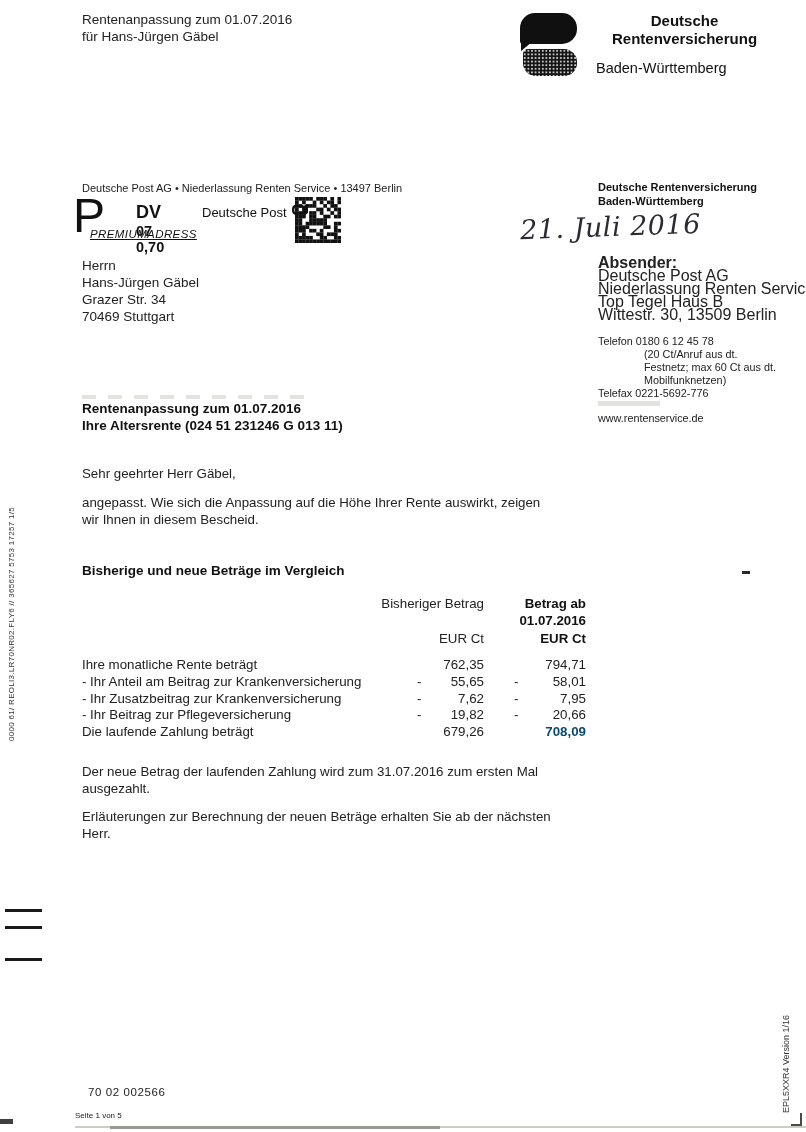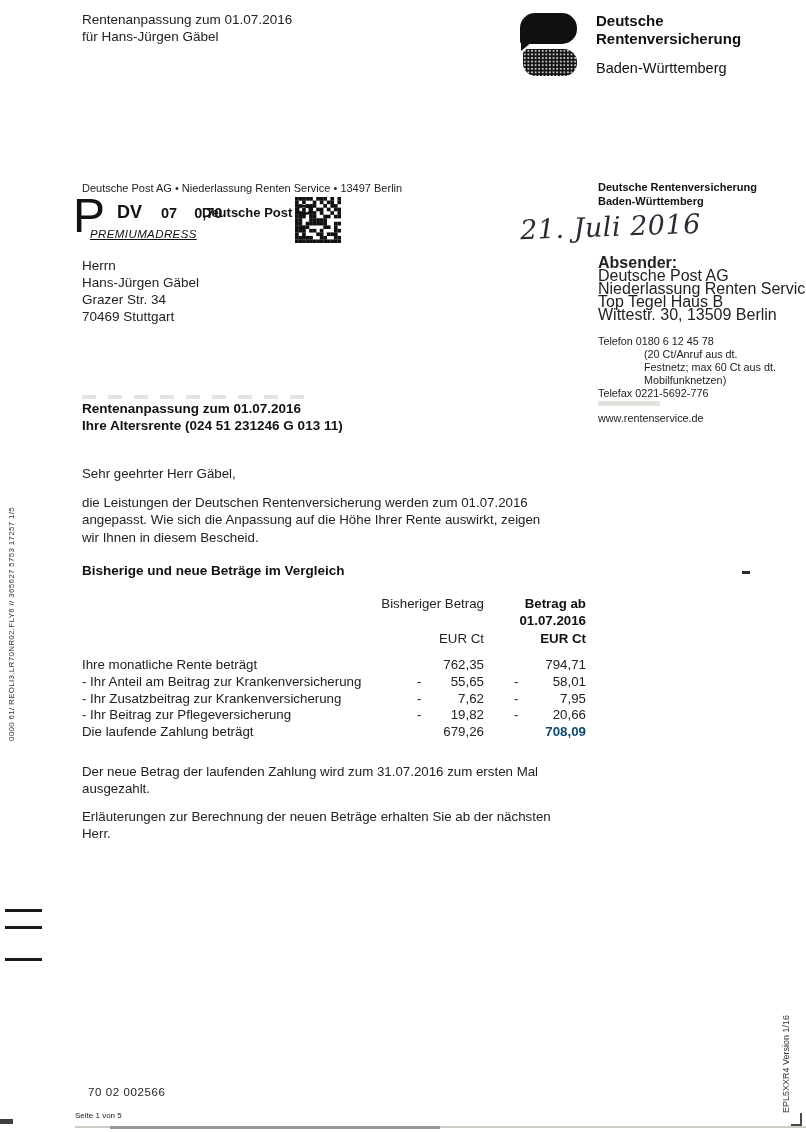--- a/index.html
+++ b/index.html
@@ -19,32 +19,32 @@
   
   .logo-shape-top { left:520px; top:13px; width:57px; height:31px; background:#101010;
     border-radius:15px 15px 15px 3px; }
   .logo-shape-top::after { content:""; position:absolute; left:1px; bottom:-7px;
     width:0; height:0; border-style:solid; border-width:9px 11px 0 0;
     border-color:#101010 transparent transparent transparent; }
   .logo-shape-bottom { left:523px; top:49px; width:54px; height:27px;
     border-radius:5px 13px 13px 13px; background-color:#151515;
     background-image:radial-gradient(circle, rgba(255,255,255,.75) 0.7px, transparent 1.1px);
     background-size:3.6px 3.6px; }
-  .logo-name { left:596px; top:12px; font-size:15px; font-weight:700; line-height:18px; color:#111; }
+  .logo-name { left:612px; top:12px; font-size:15px; font-weight:700; line-height:18px; color:#111;text-align:center; }
   .logo-region { left:596px; top:60px; font-size:14.5px; color:#111; }
 
   
   .return-line { left:82px; top:182px; font-size:11px; color:#222; }
   .premium-p { left:73px; top:193px; font-size:48px; line-height:46px; font-weight:400; color:#111; }
   .premium-label { left:90px; top:228px; font-size:11.5px; font-style:italic; letter-spacing:.4px; color:#111;text-decoration:underline; }
-  .franking { left:117px; top:202px; display:flex; align-items:baseline; color:#111; }
+  .franking { left:117px; top:202px; display:flex; align-items:baseline; color:#111;flex-direction:column; }
   .franking .dv { font-size:18px; font-weight:700; }
   .franking .c1 { font-size:14.5px; font-weight:700; margin-left:19px; }
   .franking .c2 { font-size:14.5px; font-weight:700; margin-left:17px; }
-  .dp-wordmark { left:202px; top:203px; font-size:13px; font-weight:700; color:#111;
+  .dp-wordmark { left:202px; top:203px; font-size:13px; font-weight:400; color:#111;
     display:flex; align-items:center; gap:4px; }
   .barcode { left:295px; top:197px; width:46px; height:46px; }
 
   
   .recipient { left:82px; top:257px; font-size:13.5px; line-height:17px; color:#222; }
 
   
   .office { left:598px; top:181px; font-size:11px; font-weight:700; line-height:13.5px; color:#111; }
   .handwriting { left:520px; top:211px; font-family:"DejaVu Serif",serif; font-style:italic;
     font-size:27px; letter-spacing:.5px; color:#2b2b33; transform:rotate(-2deg); }
@@ -288,21 +288,20 @@
 
   <div class="abs smudge-subject"></div>
   <div class="abs subject nw">
     <div>Rentenanpassung zum 01.07.2016</div>
     <div>Ihre Altersrente (024 51 231246 G 013 11)</div>
   </div>
 
   <div class="abs salutation nw">Sehr geehrter Herr Gäbel,</div>
 
   <div class="abs para para1 nw">
-    <div>die Leistungen der Deutschen Rentenversicherung werden zum 01.07.2016</div>
     <div>angepasst. Wie sich die Anpassung auf die Höhe Ihrer Rente auswirkt, zeigen</div>
     <div>wir Ihnen in diesem Bescheid.</div>
   </div>
 
   <div class="abs table-heading nw">Bisherige und neue Beträge im Vergleich</div>
 
   <div class="abs cmp">
     <div class="hdr h-old">Bisheriger Betrag</div>
     <div class="hdr h-new1">Betrag ab</div>
     <div class="hdr h-new2">01.07.2016</div>

